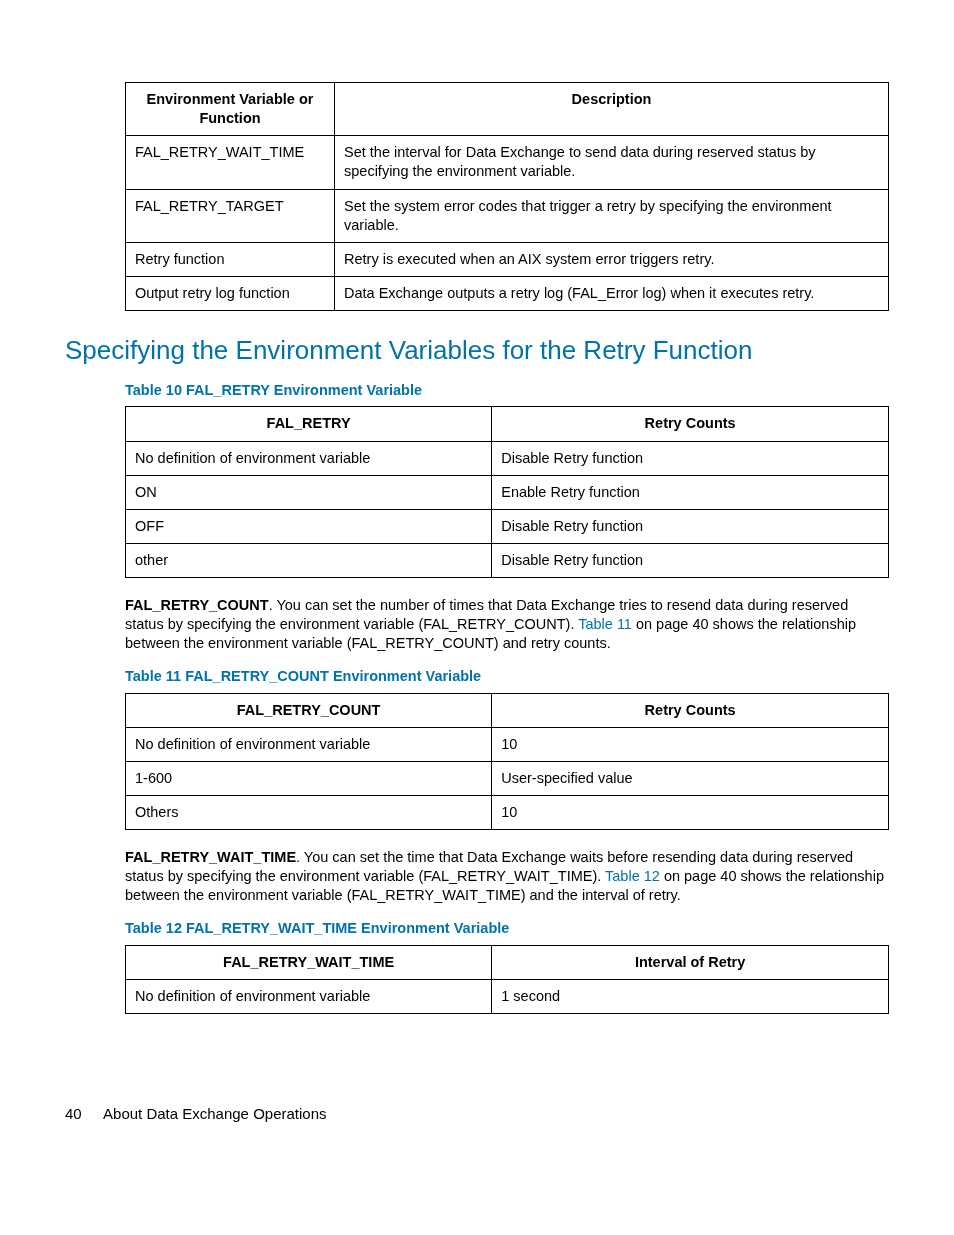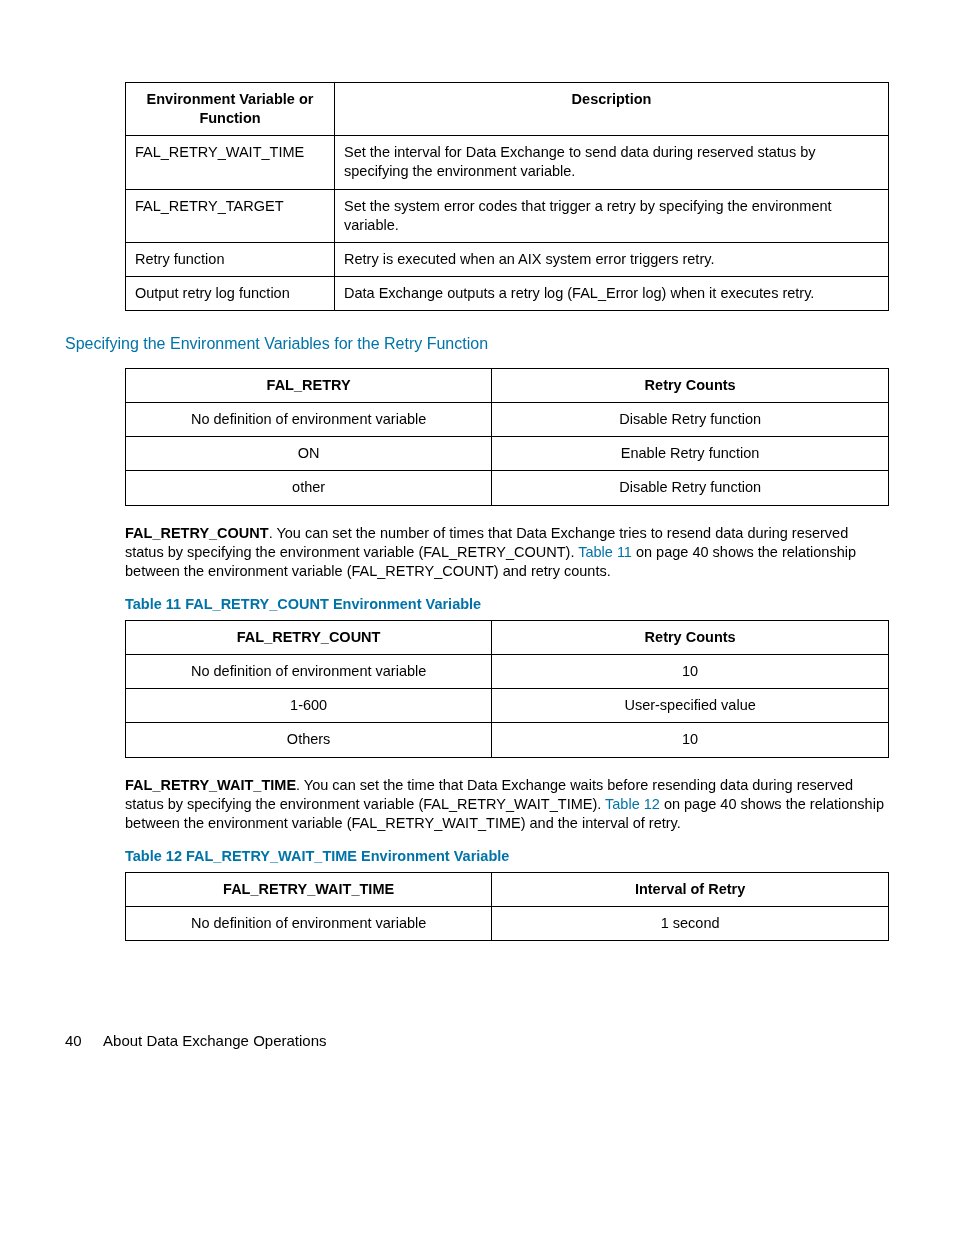--- a/index.html
+++ b/index.html
@@ -30,40 +30,40 @@
     font-size: 14.5px;
   }
   table.env-func th {
     font-weight: bold;
     text-align: center;
   }
   table.env-func th:first-child { width: 190px; }
 
   table.two-col th, table.two-col td {
     padding: 7px 9px;
-    text-align: center;
+    text-align: left;
     vertical-align: top;
     font-size: 14.5px;
   }
   table.two-col th { font-weight: bold; text-align: center; }
   table.two-col th:first-child,
   table.two-col td:first-child { width: 48%; }
 
   
   table.two-col { border: 1.5px solid #000; }
   table.two-col thead th { border-bottom: 1.5px solid #000; }
   table.two-col thead th:first-child { border-right: 1px solid #000; }
   table.two-col tbody td { border-top: 1px solid #000; }
   table.two-col tbody tr:first-child td { border-top: none; }
   table.two-col tbody td:first-child { border-right: 1px solid #000; }
 
   h2.section {
     font-family: Arial, Helvetica, sans-serif;
     font-weight: normal;
-    font-size: 16px;
+    font-size: 26px;
     color: #0073a8;
     margin: 22px 0 14px -60px;
   }
   .table-caption {
     color: #0073a8;
     font-weight: bold;
     font-size: 14.5px;
     margin: 14px 0 6px 0;
   }
   p { margin: 8px 0 14px 0; }
@@ -104,35 +104,40 @@
       <tr>
         <td>Output retry log function</td>
         <td>Data Exchange outputs a retry log (FAL_Error log) when it executes retry.</td>
       </tr>
     </tbody>
   </table>
 
   <h2 class="section">Specifying the Environment Variables for the Retry Function</h2>
 
 
+  <div class="table-caption">Table 10 FAL_RETRY Environment Variable</div>
   <table class="two-col">
     <thead>
       <tr>
         <th>FAL_RETRY</th>
         <th>Retry Counts</th>
       </tr>
     </thead>
     <tbody>
       <tr>
           <td>No definition of environment variable</td>
           <td>Disable Retry function</td>
         </tr>
       <tr>
           <td>ON</td>
           <td>Enable Retry function</td>
+        </tr>
+      <tr>
+          <td>OFF</td>
+          <td>Disable Retry function</td>
         </tr>
       <tr>
           <td>other</td>
           <td>Disable Retry function</td>
         </tr>
     </tbody>
   </table>
 
   <p>
     <b>FAL_RETRY_COUNT</b><span>. You can set the number of times that Data Exchange tries to resend data during reserved status by specifying the environment variable (FAL_RETRY_COUNT). </span><span class="link">Table 11</span><span> on page 40 shows the relationship between the environment variable (FAL_RETRY_COUNT) and retry counts.</span>

